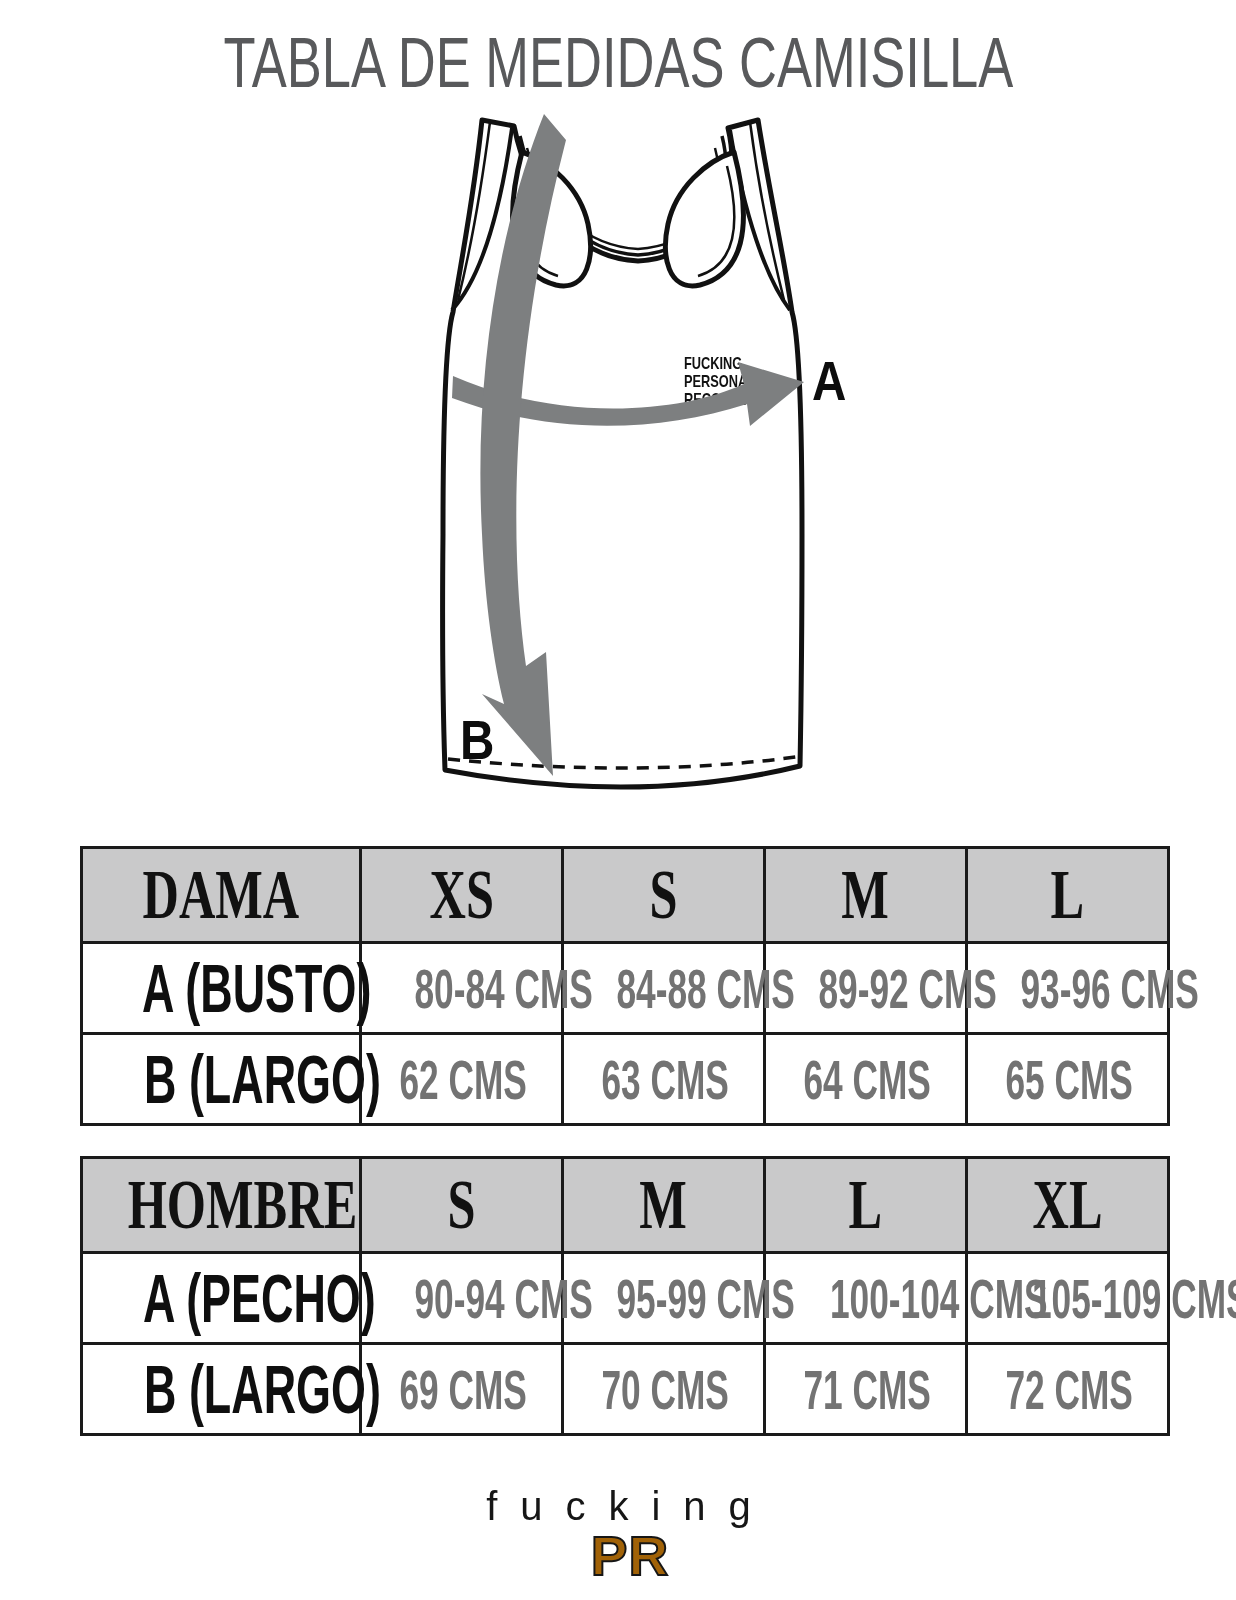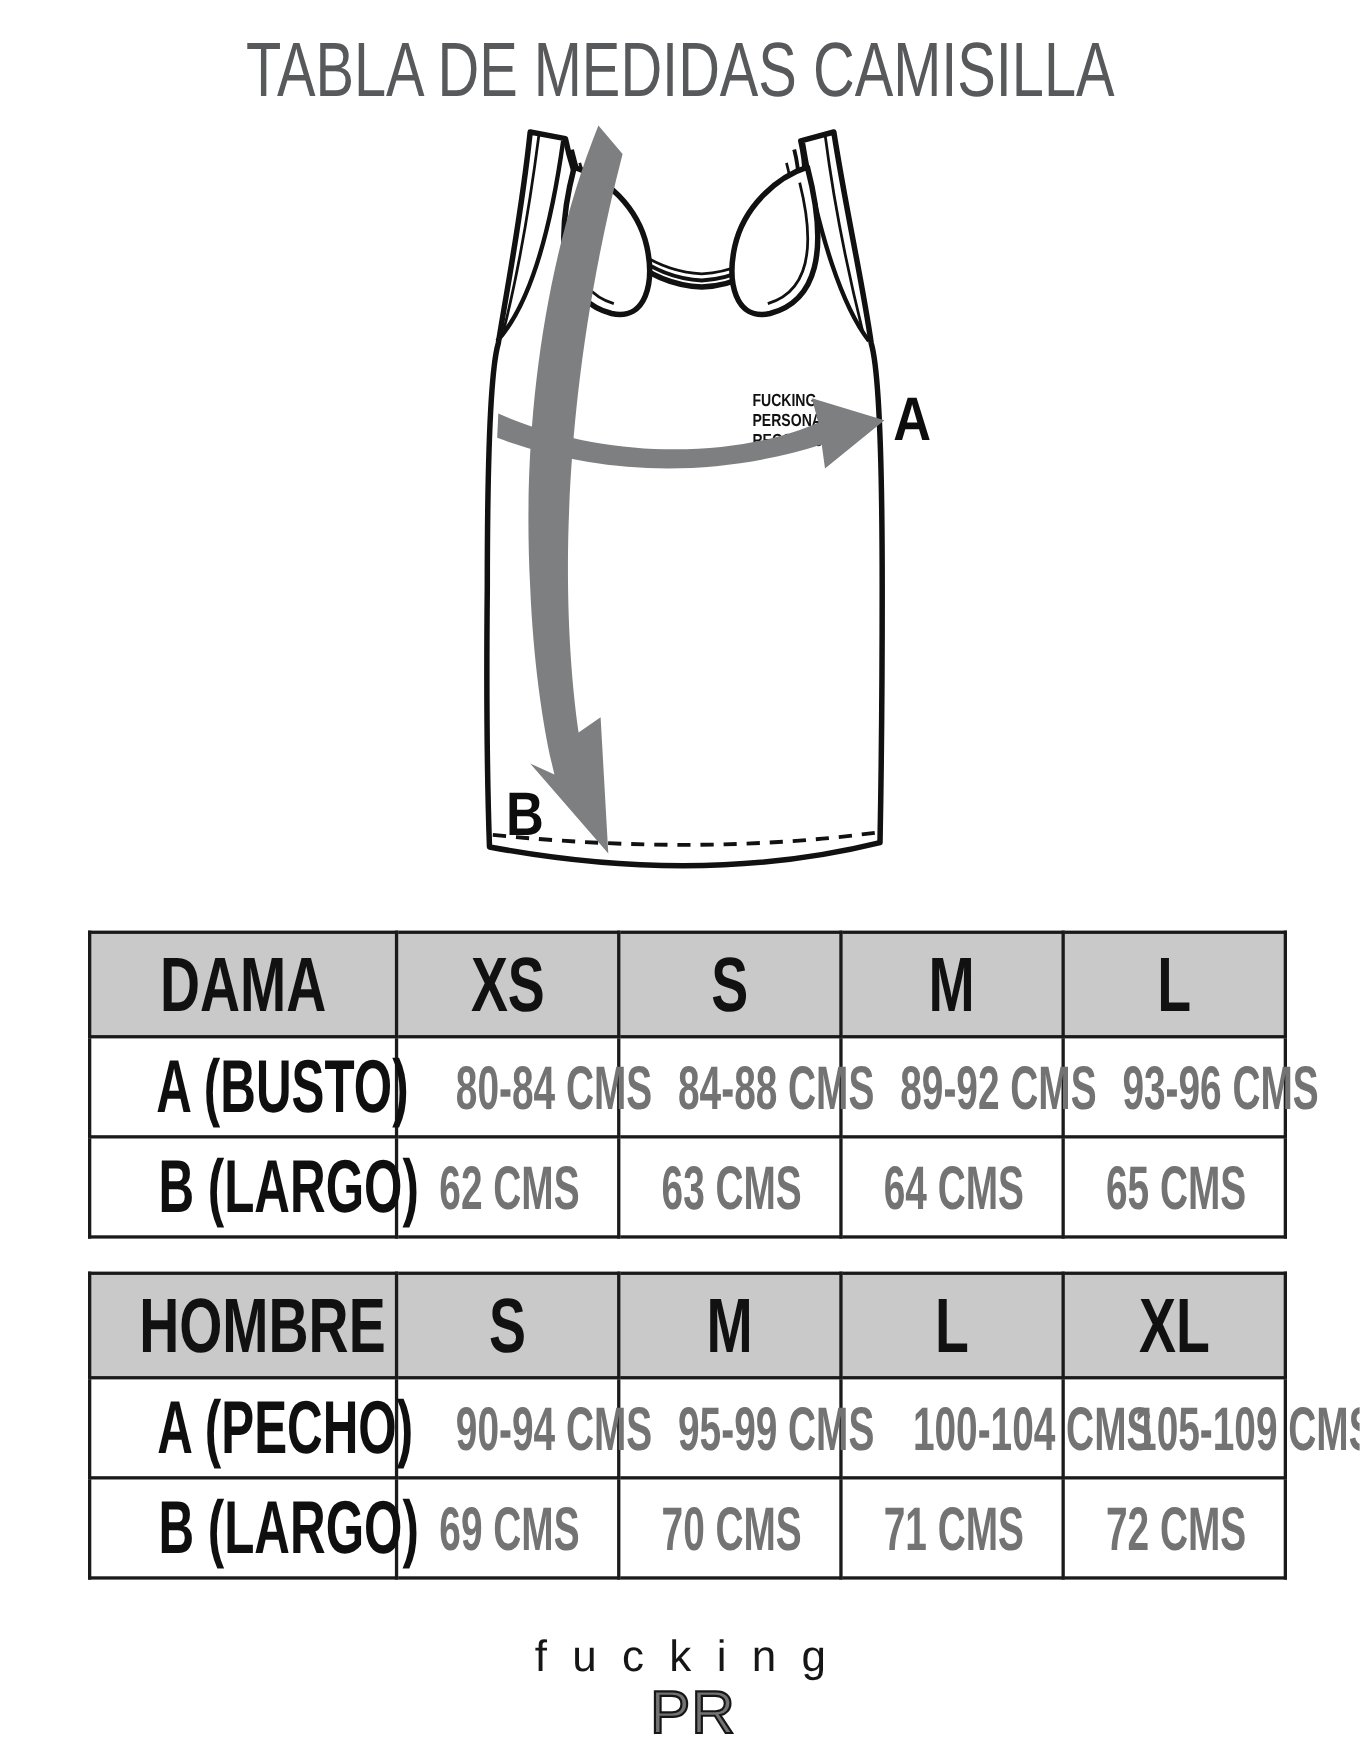--- a/index.html
+++ b/index.html
@@ -19,34 +19,34 @@
 
   .figure { width:480px; height:700px; margin-left:398px; margin-top:4px; }
 
   table.size-table {
     border-collapse:collapse; table-layout:fixed;
     width:1075px; margin-left:80px;
   }
   table.size-table td { border:3px solid #1a1a1a; text-align:center; vertical-align:middle; padding:0; overflow:visible; }
   td.col-label { width:276px; }
   td.col-size  { width:199px; }
-  tr.hdr-row td { background:#c9c9ca; height:92px; }
+  tr.hdr-row td { background:#c9c9ca; height:92px;font-family:Liberation Serif, serif; }
   tr.data-row td { background:#ffffff; height:88px; }
   .hdr-txt  { font-size:70px; font-weight:bold; color:#111111; }
   .lbl-txt  { font-size:68px; font-weight:bold; color:#0f0f0f; transform:scaleX(.66); }
   .val-txt  { font-size:56px; font-weight:bold; color:#737373; }
   .tbl-gap { height:30px; }
   .tbl1-gap { height:42px; }
 
   .brand { margin-top:48px; text-align:center; padding-left:24px; }
   .brand-top {
     font-size:40px; font-weight:400; letter-spacing:23px; color:#161616; line-height:44px;
   }
   .brand-bottom {
-    font-size:55px; font-weight:normal; letter-spacing:1px; color:#737373;
+    font-size:55px; font-weight:bold; letter-spacing:1px; color:#a16207;
     -webkit-text-stroke:2px #161616; line-height:52px; margin-top:2px;
   }
   svg text.print-line { font-family:"Liberation Sans",sans-serif; font-weight:bold; font-size:16px; fill:#111111; }
   svg text.measure-label { font-family:"Liberation Sans",sans-serif; font-weight:bold; font-size:56px; fill:#0d0d0d; }
 </style>
 </head>
 <body>
 
 <div class="page-title">
   <span class="cn-title">TABLA DE MEDIDAS CAMISILLA</span>

